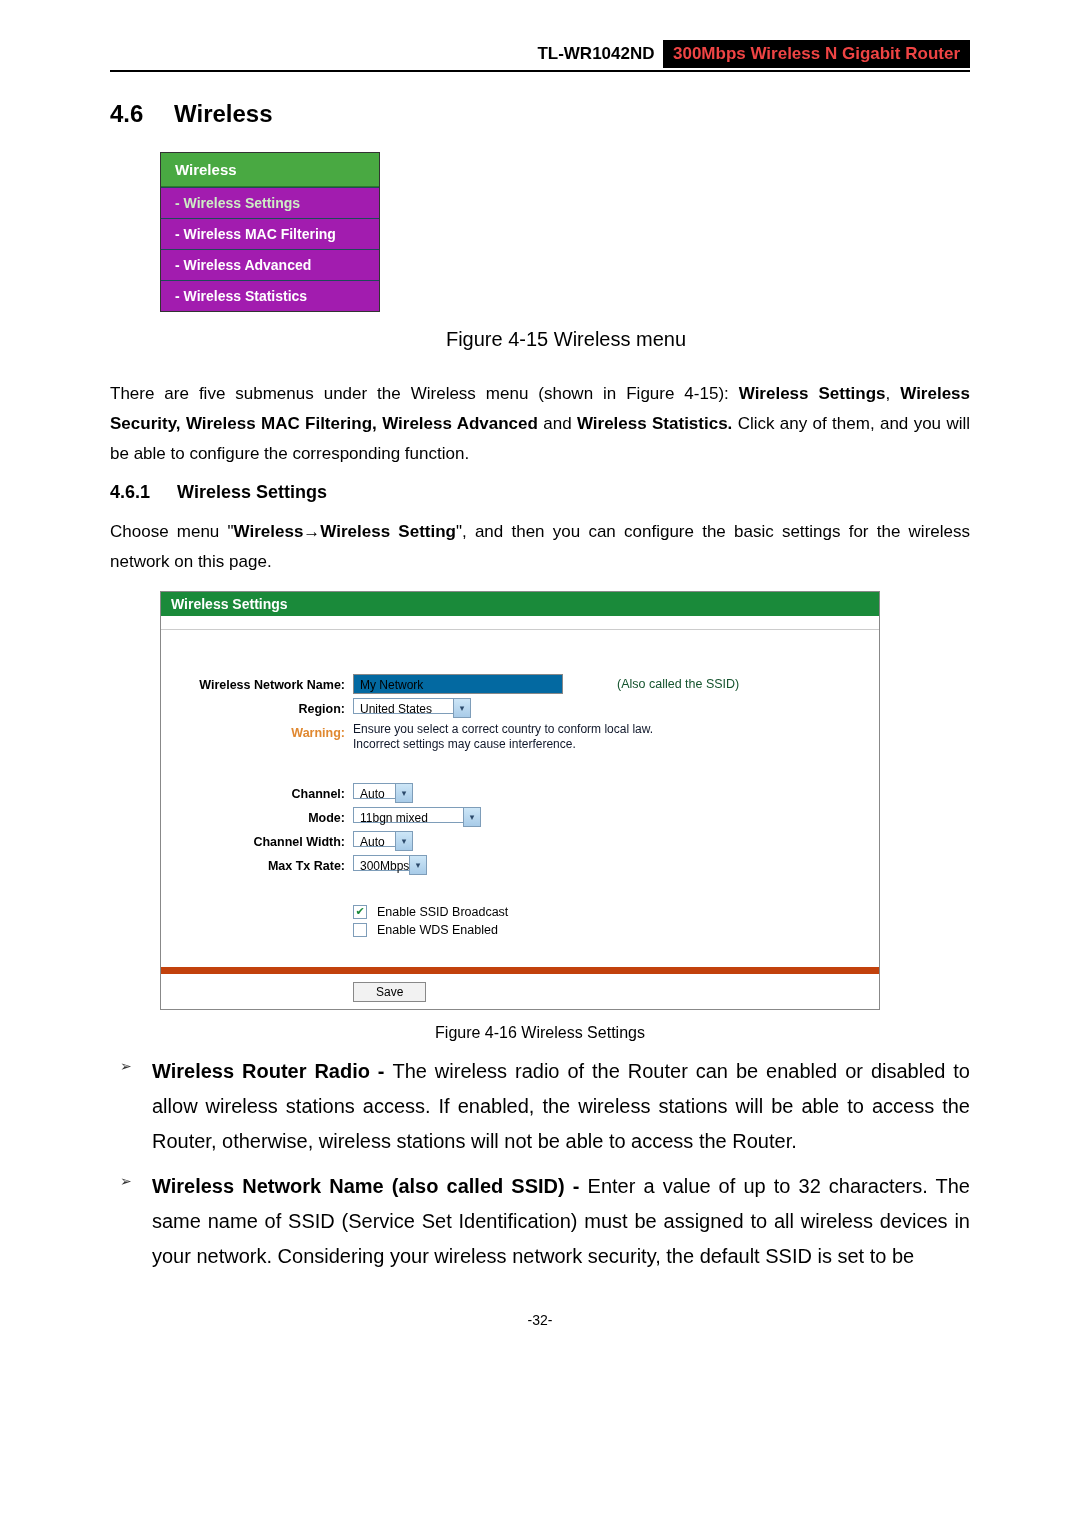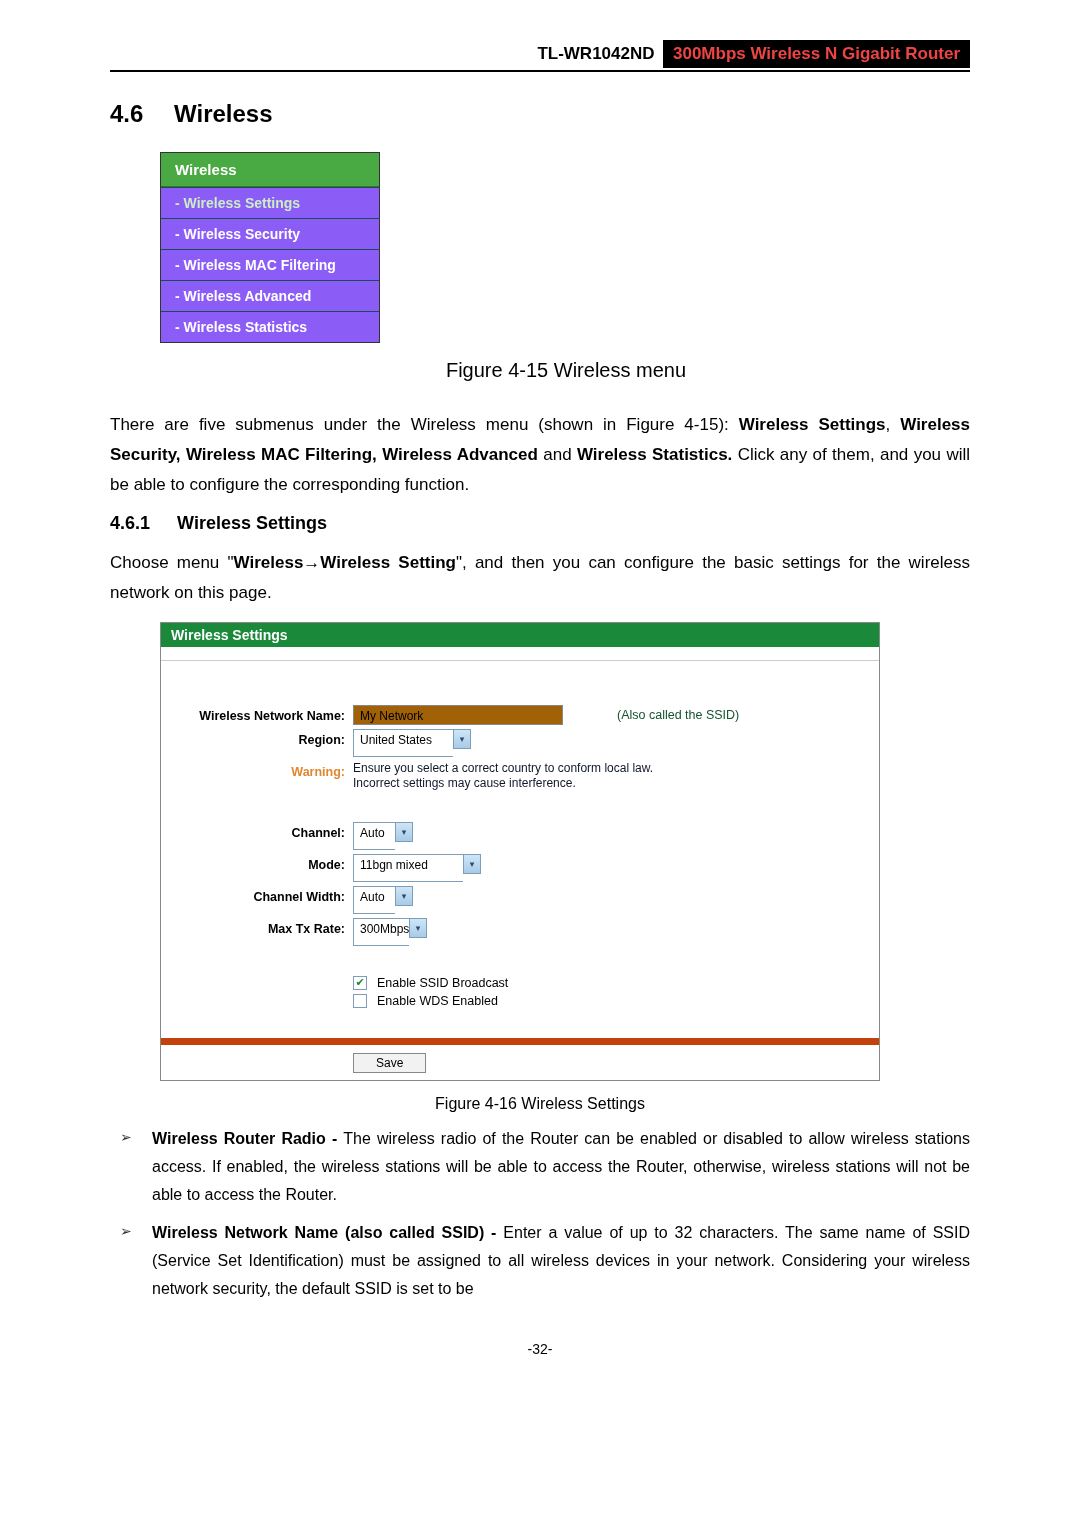--- a/index.html
+++ b/index.html
@@ -47,21 +47,21 @@
   }
   .menu-header {
     background: #49a942;
     color: #fff;
     font-weight: bold;
     font-size: 15px;
     padding: 8px 14px;
     border-bottom: 1px solid #2e7a29;
   }
   .menu-item {
-    background: #8b5cf6;
+    background: #a21caf;
     color: #fff;
     font-weight: bold;
     font-size: 14px;
     padding: 7px 14px;
     border-top: 1px solid #1e4a58;
   }
   .menu-item.active { color: #cdeec4; }
   .fig-caption {
     font-size: 20px;
     text-align: center;
@@ -115,37 +115,37 @@
   .fcontent .note { color: #14532d; font-size: 12.5px; margin-left: 50px; }
   .warning-text { color: #0f172a; font-size: 12px; line-height: 1.3; }
   .fake-btn {
     border: 1px solid #888;
     background: #f2f2f2;
     padding: 2px 10px;
     font-size: 12px;
   }
   .fake-input {
     border: 1px solid #888;
-    background: #a16207;
+    background: #0369a1;
     padding: 2px 6px;
     font-size: 12px;
     height: 20px;
     line-height: 16px;
   }
   .fake-select {
     display: inline-flex;
     align-items: stretch;
   }
   .fake-select .sel-txt {
     border: 1px solid #7e9db9;
     border-right: none;
     background: #fff;
     padding: 2px 6px;
     font-size: 12px;
-    height: 28px;
+    height: 16px;
     line-height: 16px;
   }
   .fake-select .sel-arrow {
     width: 18px;
     height: 20px;
     border: 1px solid #7e9db9;
     background: linear-gradient(#cde6f7, #a8cbe8);
     display: flex; align-items: center; justify-content: center;
     font-size: 9px; color: #2c4a6b;
   }
@@ -163,21 +163,21 @@
     padding: 10px 0 10px 192px;
   }
   ul.desc-list {
     list-style: none;
     padding: 0;
     margin: 0;
   }
   ul.desc-list > li {
     position: relative;
     padding-left: 42px;
-    font-size: 16px;
+    font-size: 20px;
     line-height: 1.75;
     text-align: justify;
     margin-bottom: 10px;
   }
   ul.desc-list > li::before {
     content: "➢";
     position: absolute;
     left: 10px;
     top: 0;
     font-size: 14px;
@@ -200,21 +200,20 @@
   </div>
 
   <div class="h2">
     <span class="secnum">4.6</span>
     <span>Wireless</span>
   </div>
 
   <div class="menu-fig">
     <div class="menu-header">Wireless</div>
     <div class="menu-item active">- Wireless Settings</div>
-    <div class="menu-item">- Wireless Security</div>
     <div class="menu-item">- Wireless MAC Filtering</div>
     <div class="menu-item">- Wireless Advanced</div>
     <div class="menu-item">- Wireless Statistics</div>
   </div>
 
   <div class="fig-caption">Figure 4-15    Wireless menu</div>
 
   <p class="body-text">
     <span>There are five submenus under the Wireless menu (shown in </span><span>Figure 4-15</span><span>): </span><b>Wireless Settings</b><span>, </span><b>Wireless Security, Wireless MAC Filtering, Wireless Advanced</b><span> and </span><b>Wireless Statistics.</b><span> Click any of them, and you will be able to configure the corresponding function.</span>
   </p>

